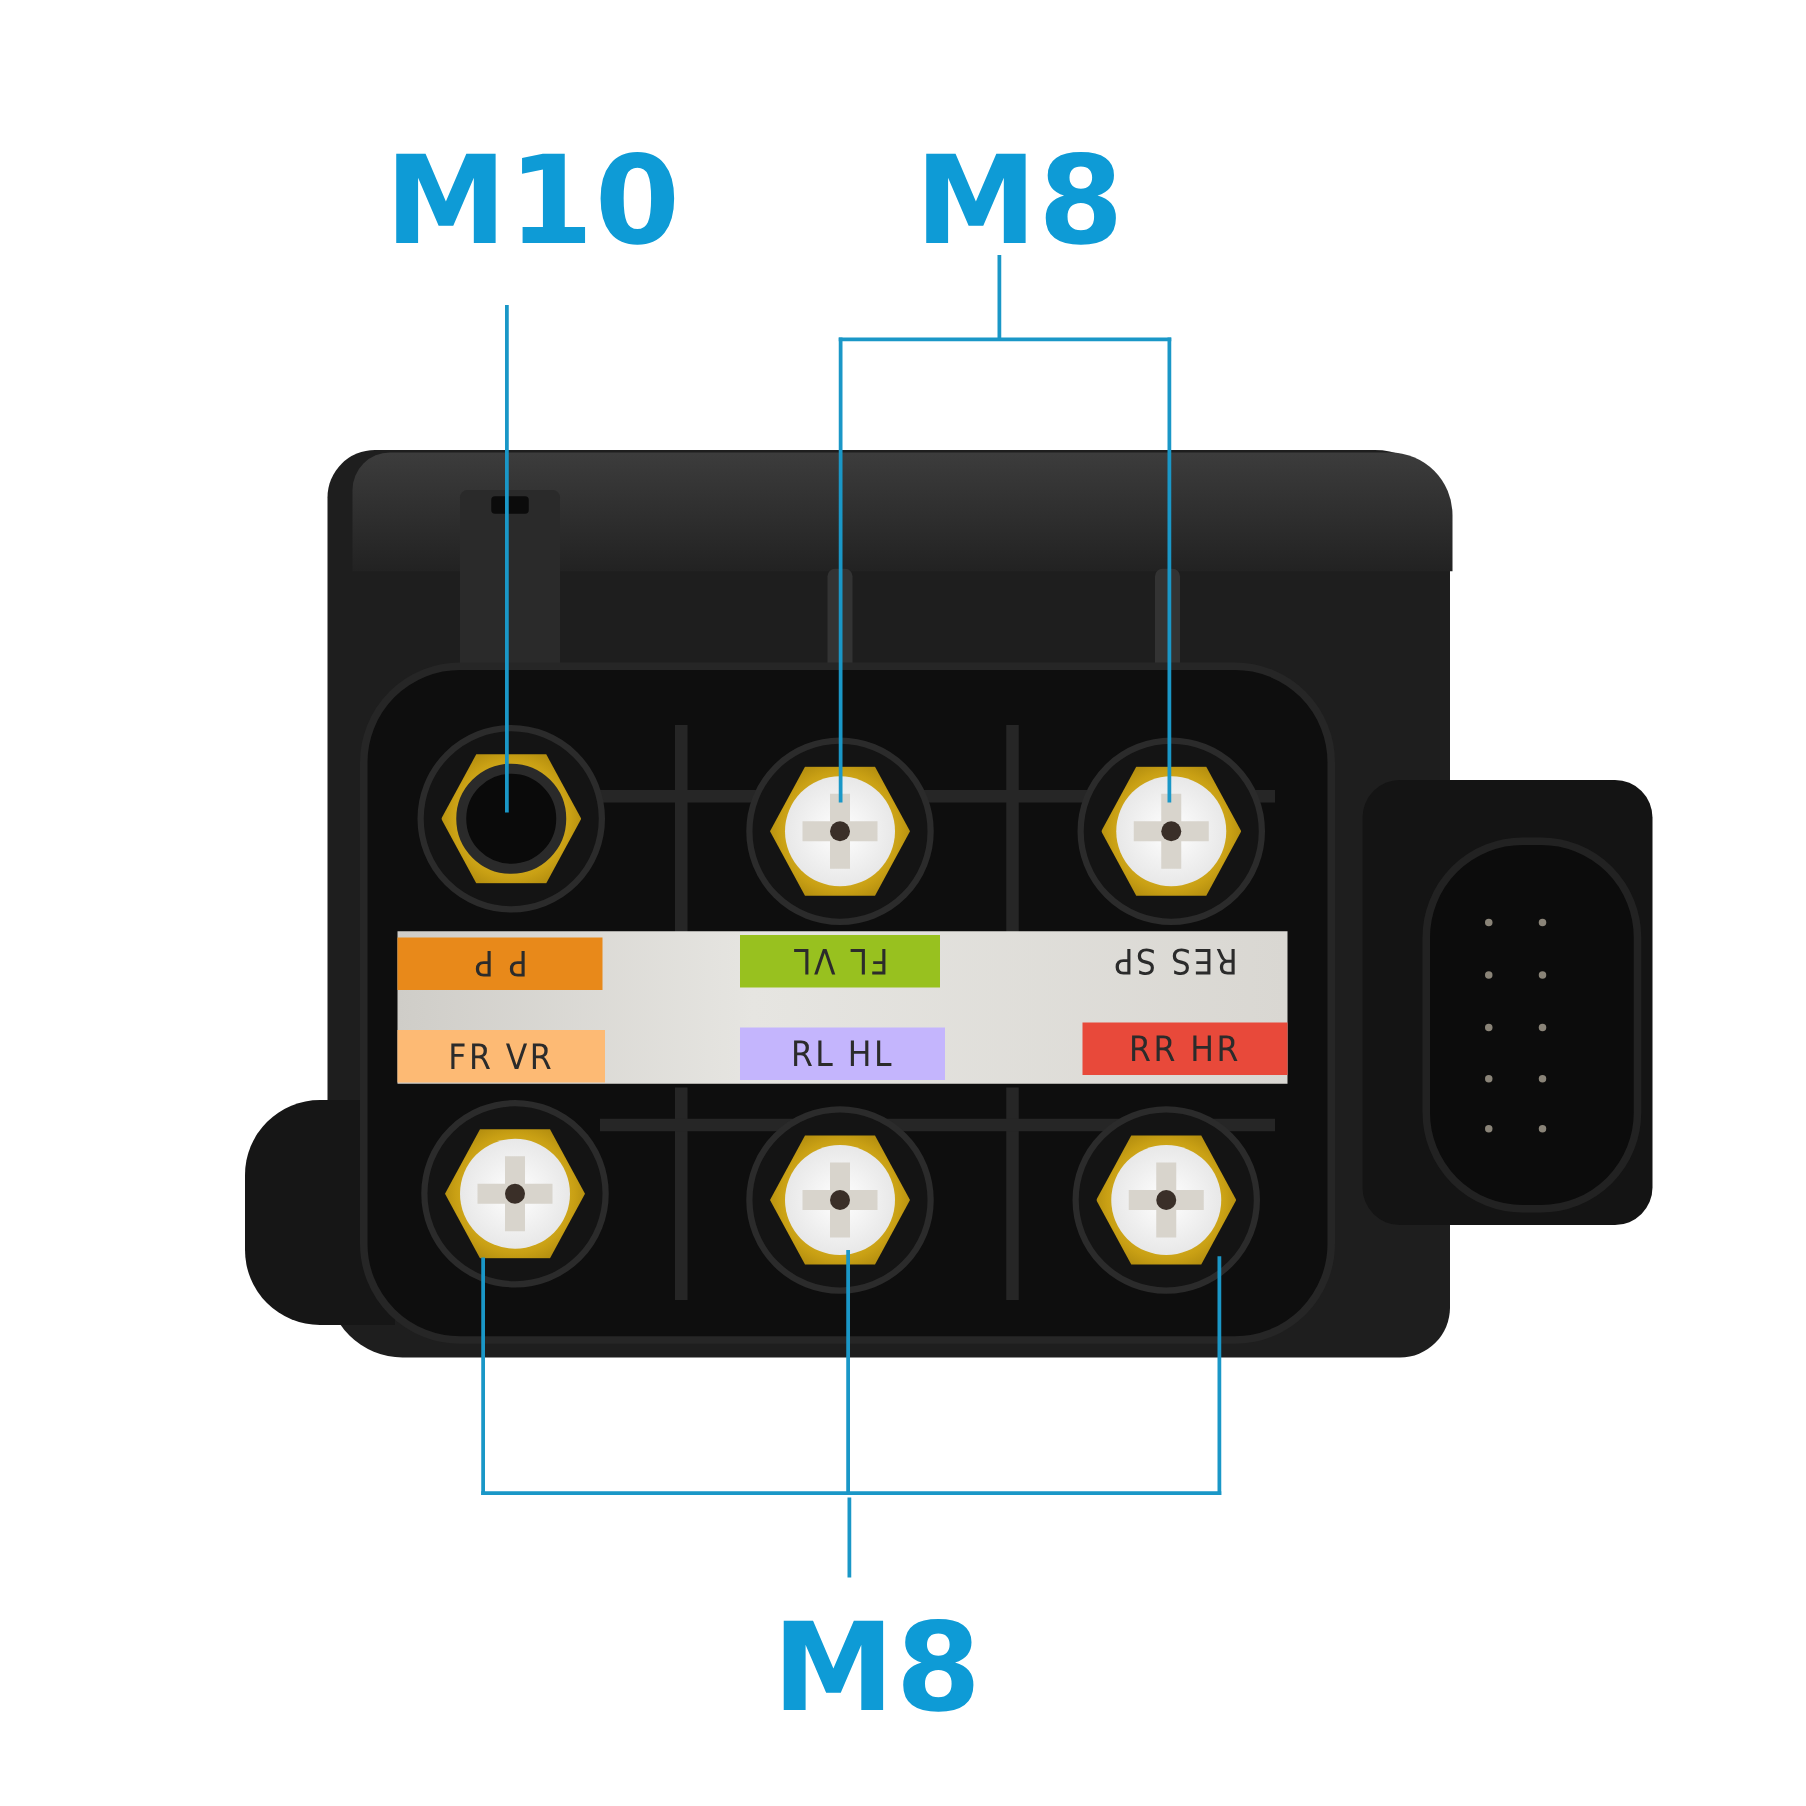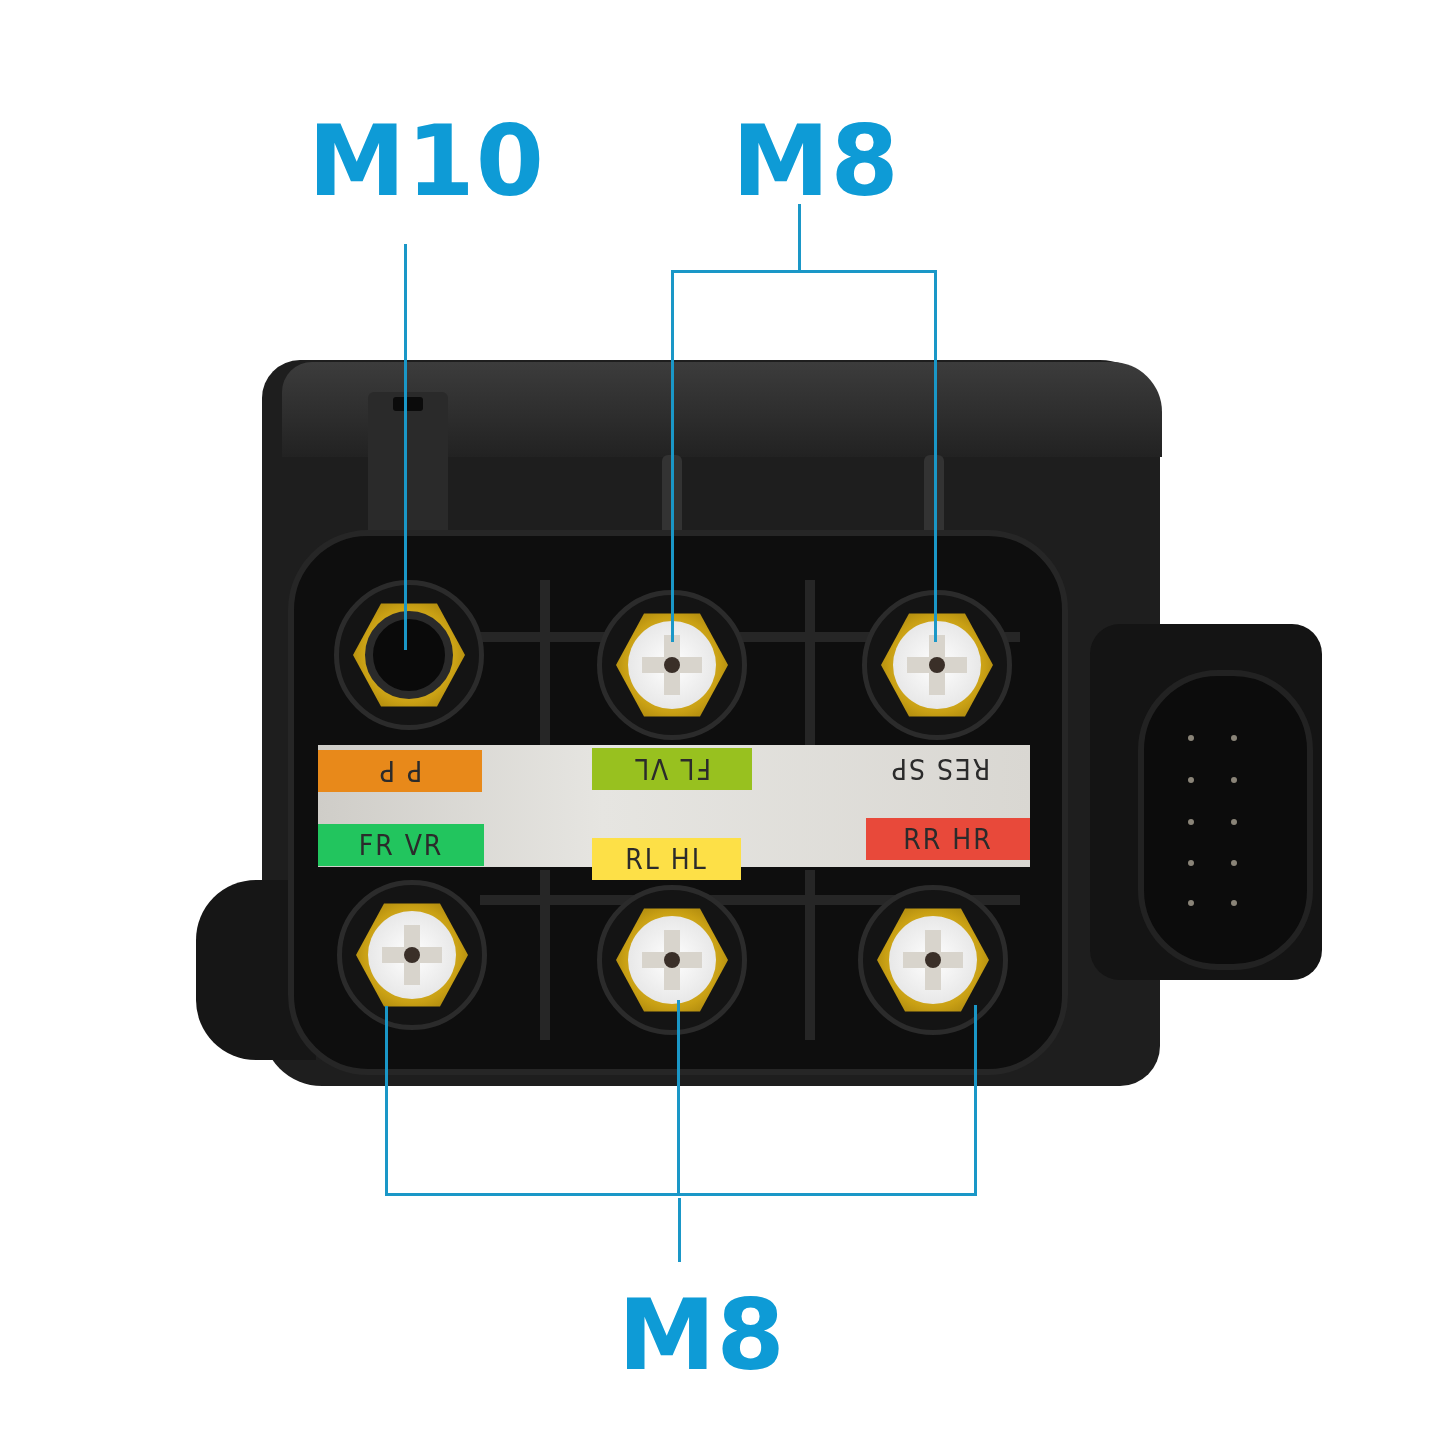--- a/index.html
+++ b/index.html
@@ -108,22 +108,22 @@
       <div class="cross-h"></div>
       <div class="cross-v"></div>
       <div class="hole"></div>
     </div>
 </div>
 
 <div class="label-strip"></div>
 <div class="tag flip" style="left:318px;top:750px;width:164px;background:#e8891a;">P P</div>
 <div class="tag flip" style="left:592px;top:748px;width:160px;background:#98c11f;">FL VL</div>
 <div class="tag flip" style="left:860px;top:748px;width:160px;">RES SP</div>
-<div class="tag" style="left:318px;top:824px;width:166px;background:#22c55e;">FR VR</div>
-<div class="tag" style="left:592px;top:822px;width:149px;background:#fde047;margin-top:16px;">RL HL</div>
+<div class="tag" style="left:318px;top:824px;width:166px;background:#fdba74;">FR VR</div>
+<div class="tag" style="left:592px;top:822px;width:164px;background:#c4b5fd;">RL HL</div>
 <div class="tag" style="left:866px;top:818px;width:164px;background:#e8493a;">RR HR</div>
 
 <div class="line" style="left:404px;top:244px;width:3px;height:406px;"></div>
 
 <div class="line" style="left:798px;top:204px;width:3px;height:68px;"></div>
 <div class="line" style="left:671px;top:270px;width:266px;height:3px;"></div>
 <div class="line" style="left:671px;top:270px;width:3px;height:372px;"></div>
 <div class="line" style="left:934px;top:270px;width:3px;height:372px;"></div>
 
 <div class="line" style="left:385px;top:1006px;width:3px;height:190px;"></div>

